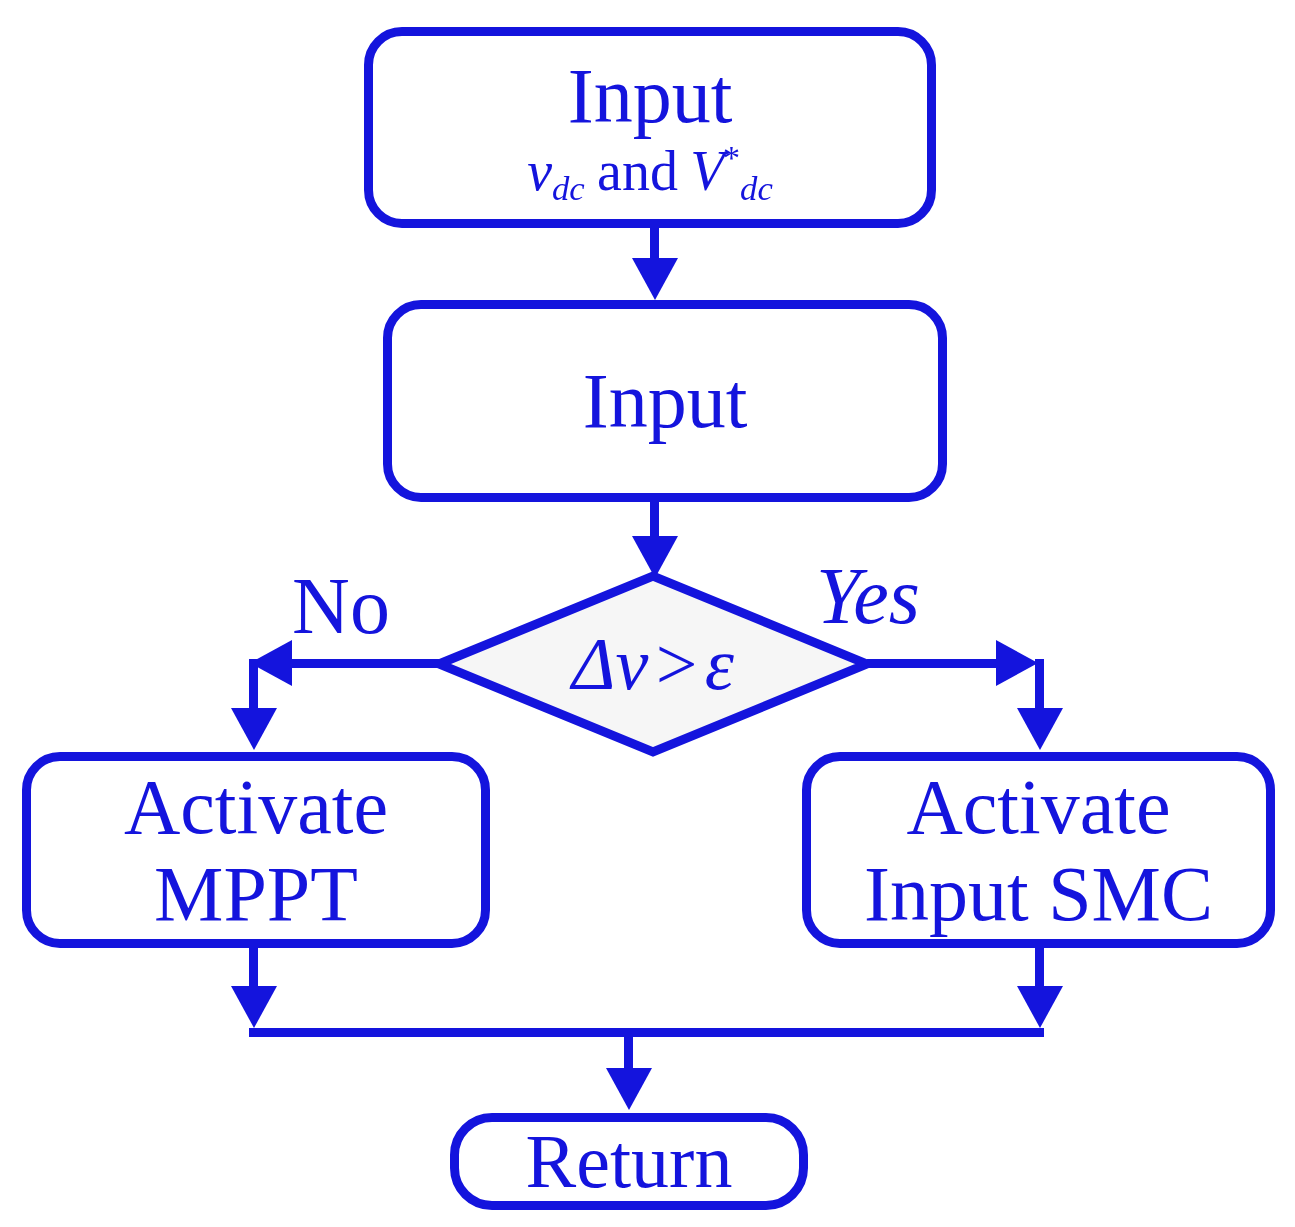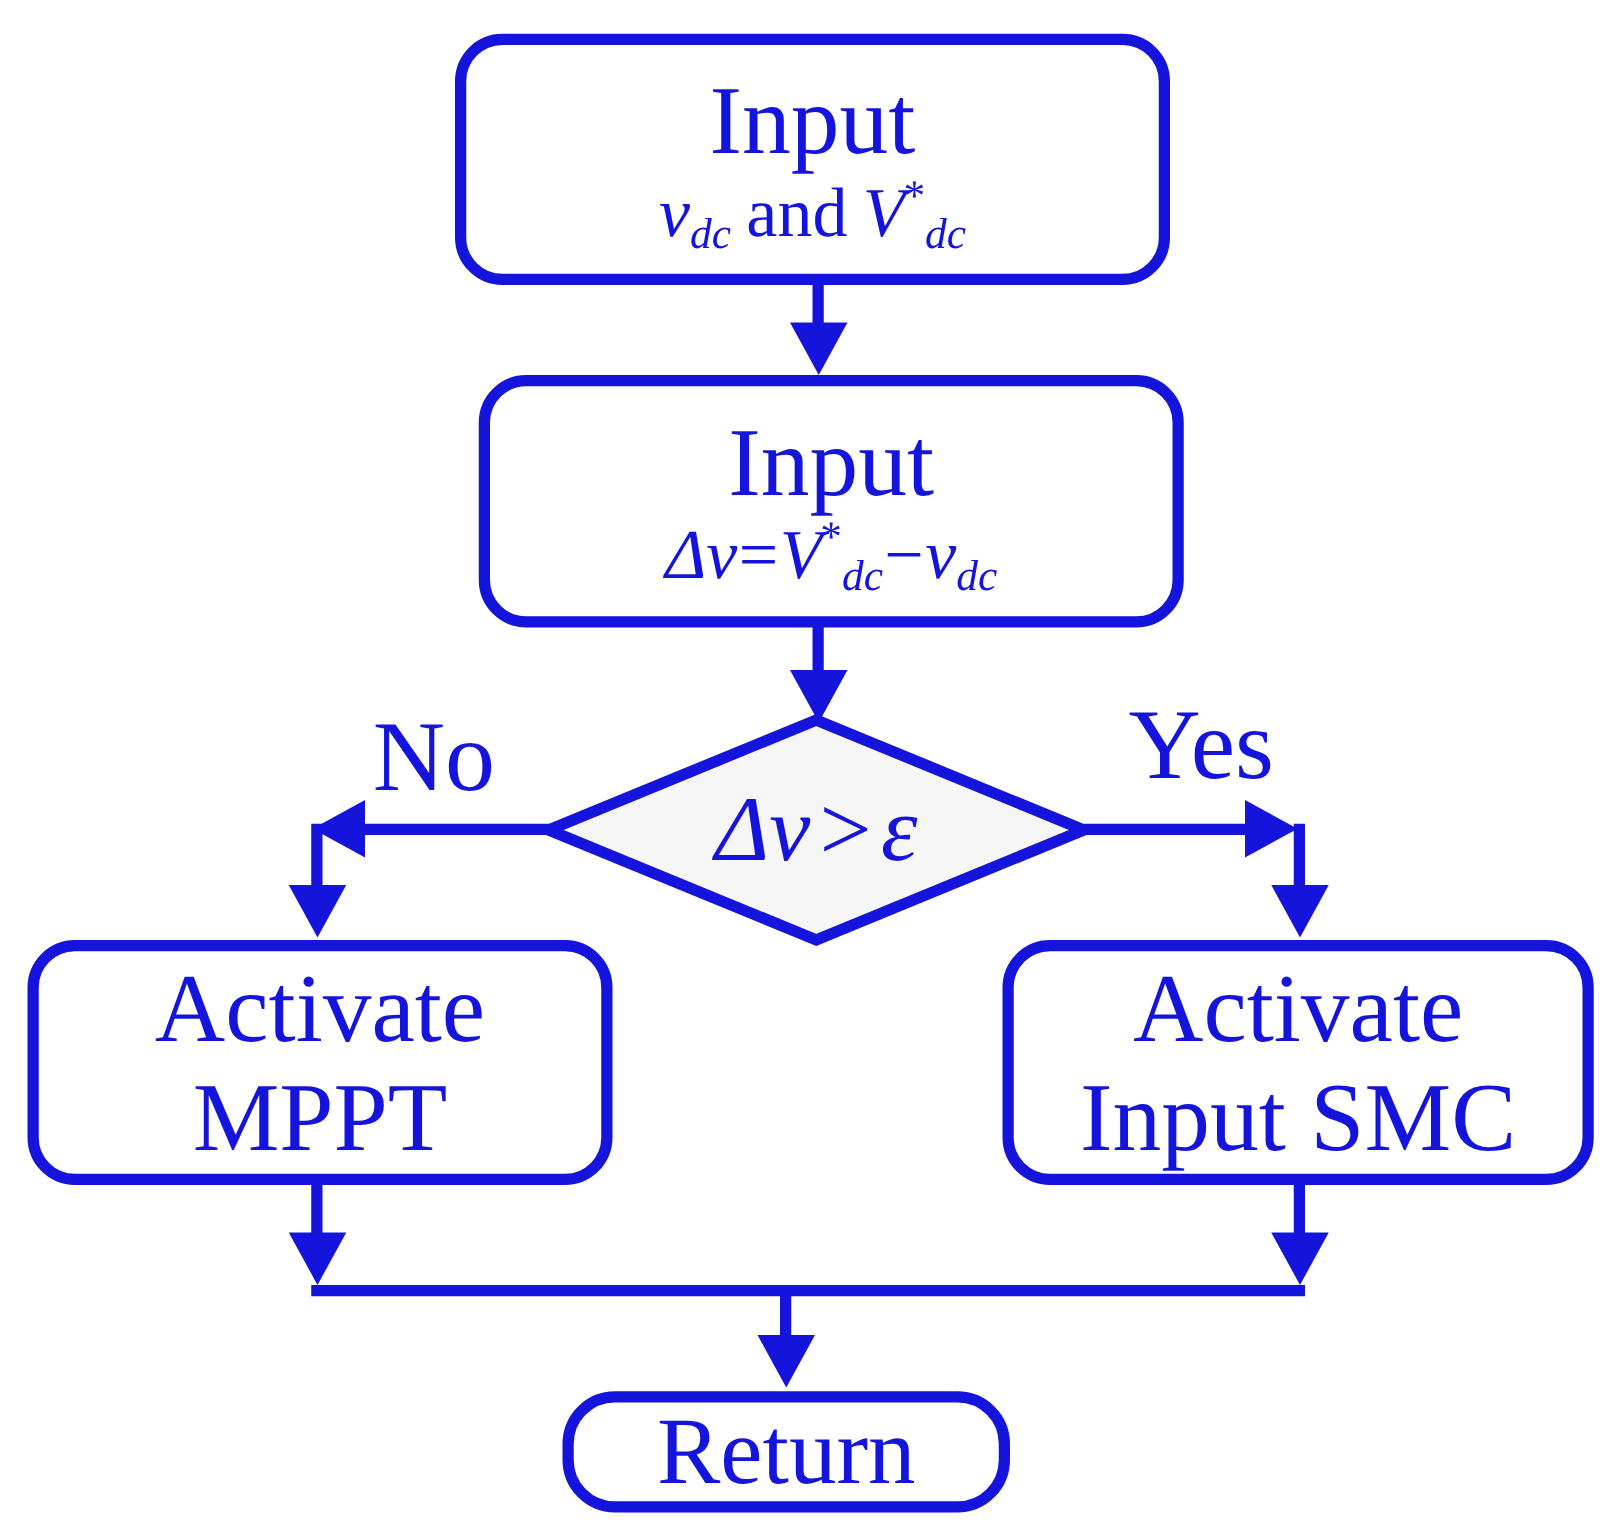--- a/index.html
+++ b/index.html
@@ -64,37 +64,36 @@
   <div class="node" style="left:364px;top:27px;width:572px;height:201px;">
     <div class="nline">Input</div>
     <div class="nline formula"><span class="it">v</span><sub>dc</sub><span class="word">and</span><span class="it">V</span><sup>*</sup><sub>dc</sub></div>
   </div>
 
   <div class="stem-v" style="left:650px;top:226px;height:34px;"></div>
   <div class="head head-down" style="left:632px;top:258px;"></div>
 
   <div class="node" style="left:383px;top:300px;width:564px;height:202px;">
     <div class="nline">Input</div>
-    <div class="nline formula"><span class="it">Δv</span><span class="op">=</span><span class="it">V</span><sup>*</sup><sub>dc</sub><span class="op">−</span><span class="it">v</span><sub>dc</sub></div>
   </div>
 
   <div class="stem-v" style="left:650px;top:501px;height:37px;"></div>
   <div class="head head-down" style="left:632px;top:536px;"></div>
 
   <svg class="diamond-wrap" viewBox="0 0 450 190">
     <polygon points="11,95 225,7 439,95 225,183" style="fill:var(--diamond-fill);stroke:var(--line);stroke-width:9;stroke-linejoin:miter;"></polygon>
   </svg>
   <div class="diamond-label">
       <span class="it">Δv</span>
       <span class="op">&gt;</span>
       <span class="it">ε</span>
     </div>
 
-  <div class="branch-label" style="left:286px;top:566px;width:110px;text-align:right;">No</div>
-  <div class="branch-label" style="left:886px;top:556px;width:150px;">Yes</div>
+  <div class="branch-label" style="left:286px;top:566px;width:110px;">No</div>
+  <div class="branch-label" style="left:793px;top:556px;width:150px;font-style:italic;">Yes</div>
 
   <div class="stem-h" style="left:290px;top:659px;width:150px;"></div>
   <div class="head head-left" style="left:250px;top:640px;"></div>
   <div class="stem-v" style="left:249px;top:659px;height:52px;"></div>
   <div class="head head-down" style="left:231px;top:708px;"></div>
 
   <div class="stem-h" style="left:867px;top:659px;width:133px;"></div>
   <div class="head head-right" style="left:996px;top:640px;"></div>
   <div class="stem-v" style="left:1035px;top:659px;height:52px;"></div>
   <div class="head head-down" style="left:1017px;top:708px;"></div>

